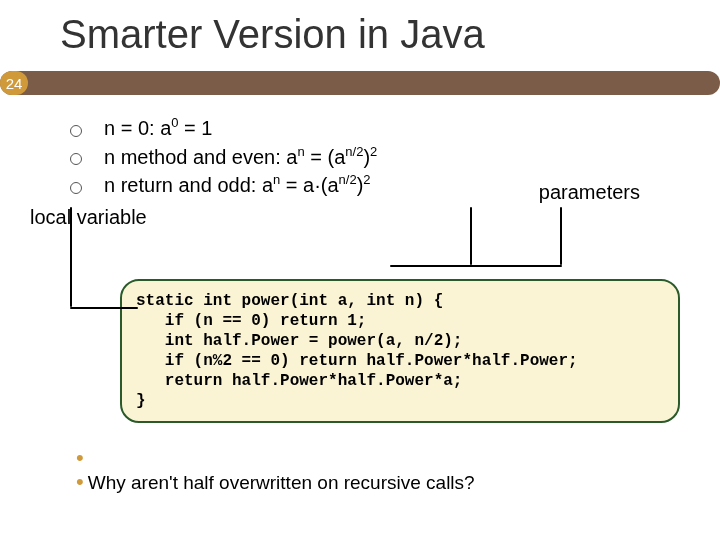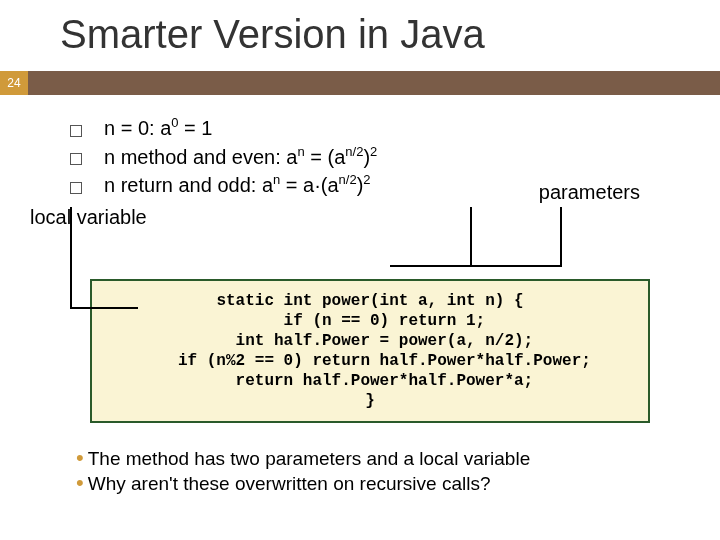--- a/index.html
+++ b/index.html
@@ -1,15 +1,15 @@
 <!DOCTYPE html>
 <html><head>
 <meta charset="utf-8">
 <style>
-  * { margin: 0; padding: 0; box-sizing: border-box; }
+  * { margin: 0; padding: 0; box-sizing: border-box; border-radius: 19px; }
   body {
     width: 720px;
     height: 540px;
     background: #fff;
     font-family: Arial, Helvetica, sans-serif;
     position: relative;
     overflow: hidden;
   }
   .title {
     font-size: 40px;
@@ -20,21 +20,21 @@
   .bar {
     height: 24px;
     width: 100%;
     background: #7a5c48;
     display: flex;
     align-items: stretch;
   }
   .pagenum {
     background: #d09a3a;
     color: #fff;
-    font-size: 12px;
+    font-size: 15px;
     width: 28px;
     display: flex;
     align-items: center;
     justify-content: center;
   }
   .content {
     padding: 16px 30px 0 30px;
     position: relative;
   }
   .bullet-row {
@@ -66,32 +66,31 @@
     right: 80px;
     top: 86px;
     font-size: 20px;
     margin-left: 18px;
   }
   .callout-line {
     position: absolute;
     background: #000;
   }
   .codebox {
-    margin: 50px 0 0 60px;
+    margin: 50px 0 0 90px;
     width: 560px;
     border: 2px solid #2a5a2a;
     background: #faf4d4;
     padding: 10px 14px 10px 14px;
     font-family: "Courier New", monospace;
     font-size: 16px;
     font-weight: bold;
     line-height: 1.25;
     white-space: pre;
     color: #000;
-    text-align: center;
   }
   .notes {
     margin: 24px 0 0 46px;
   }
   .note-row {
     font-size: 19px;
     color: #000;
     display: flex;
     align-items: baseline;
     margin: 2px 0;
@@ -150,21 +149,20 @@
   <div class="codebox">static int power(int a, int n) {
    if (n == 0) return 1;
    int half.Power = power(a, n/2);
    if (n%2 == 0) return half.Power*half.Power;
    return half.Power*half.Power*a;
 }</div>
 
   <div class="notes">
     <div class="note-row">
       <span class="dot">•</span>
-      <span>The method has two parameters and a local variable</span>
     </div>
     <div class="note-row">
       <span class="dot">•</span>
-      <span>Why aren't these overwritten on recursive calls?</span>
+      <span>Why aren't half overwritten on recursive calls?</span>
     </div>
   </div>
 
 </div>
 
 </body></html>

